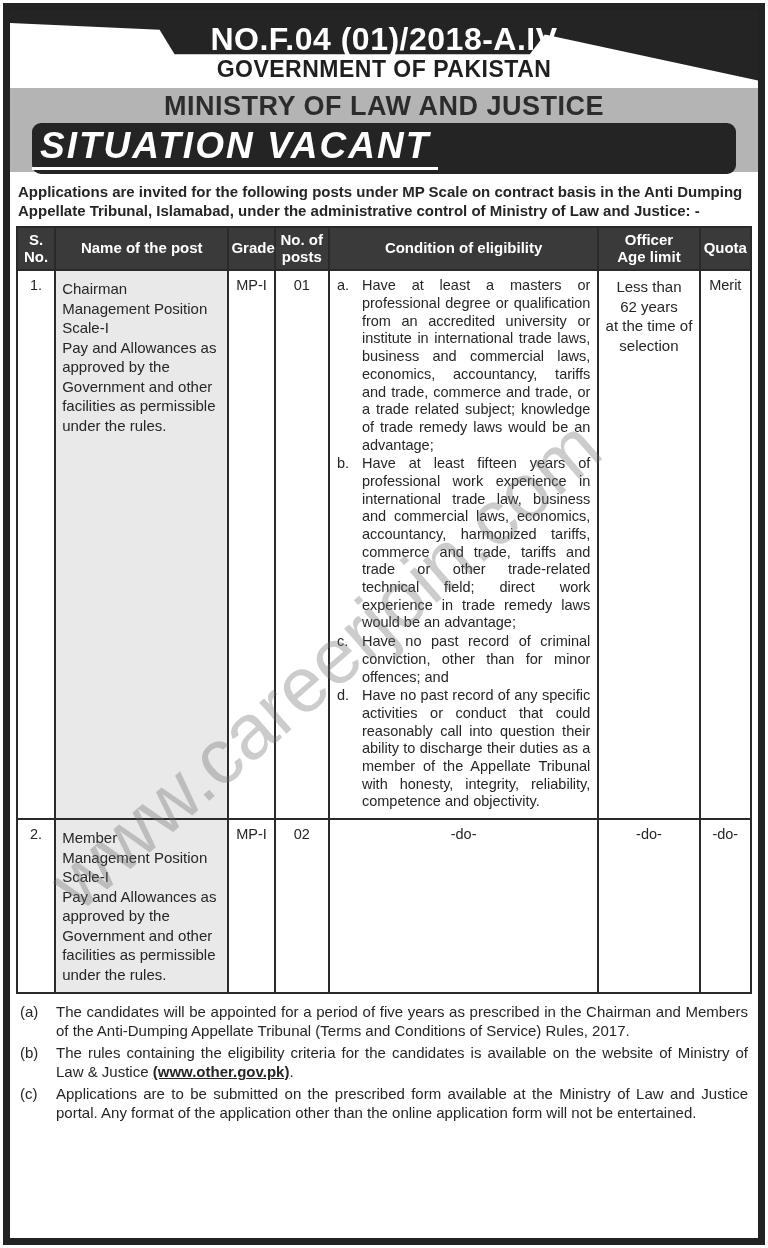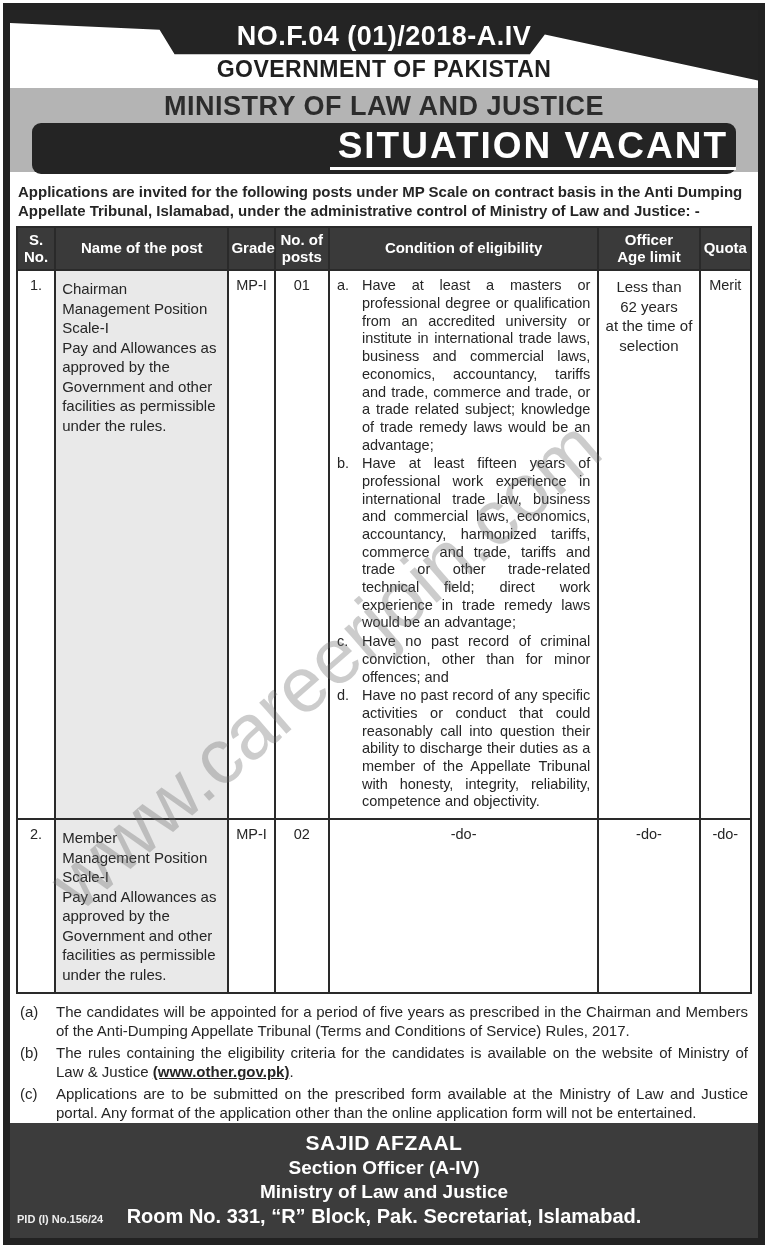--- a/index.html
+++ b/index.html
@@ -13,35 +13,35 @@
     display:flex; flex-direction:column;
   }
   
   .header { position:relative; height:164px; flex:none; }
   .ribbon {
     position:absolute; inset:0; background:var(--band-black,#262626);
     clip-path:polygon(0 0, 100% 0, 100% 43%, 71.5% 15%, 69.5% 27%, 22% 27%, 20% 12%, 0 8%);
   }
   .ref-no {
     position:absolute; top:11px; left:0; right:0; text-align:center;
-    color:#fff; font-size:27px; font-weight:700; letter-spacing:0.5px; z-index:2;
+    color:#fff; font-size:32px; font-weight:700; letter-spacing:0.5px; z-index:2;
   }
   .govt {
     position:absolute; top:46px; left:0; right:0; text-align:center;
     font-size:23px; font-weight:700; color:#1f1f1f; letter-spacing:0.5px; z-index:2;
   }
   .gray-band { position:absolute; top:78px; left:0; right:0; height:84px; background:var(--band-gray,#b4b4b4); }
   .ministry {
     position:absolute; top:81px; left:0; right:0; text-align:center;
     font-size:27px; font-weight:700; color:#2c2c2c; z-index:2; letter-spacing:0.5px;
   }
   .sv-band {
     position:absolute; top:113px; left:22px; right:22px; height:51px;
     background:var(--band-black,#232323); border-radius:9px;
-    display:flex; align-items:center; justify-content:flex-end; z-index:3;
+    display:flex; align-items:center; justify-content:flex-start; z-index:3;font-style:italic;
   }
   .sv-text {
     color:#fff; font-size:37px; font-weight:800; letter-spacing:2px;
     border-bottom:3px solid #fff; line-height:1.02; padding:0 8px 3px;
   }
   
   .intro { flex:none; padding:9px 8px 5px; font-size:15px; line-height:1.26; color:#262626;font-weight:bold; }
   
   .table-wrap { flex:none; margin:0 6px; position:relative; }
   table { width:100%; border-collapse:collapse; border:2px solid #2a2a2a; table-layout:fixed; }
@@ -185,24 +185,17 @@
         <span class="note-label">(b)</span>
         <span class="note-text"><span>The rules containing the eligibility criteria for the candidates is available on the website of Ministry of Law &amp; Justice </span><span class="b u">(www.other.gov.pk)</span><span>.</span></span>
       </div>
       <div class="note">
         <span class="note-label">(c)</span>
         <span class="note-text"><span>Applications are to be submitted on the prescribed form available at the Ministry of Law and Justice portal. Any format of the application other than the online application form will not be entertained.</span></span>
       </div>
 
     </div>
 
-    <div class="footer">
-      <div class="f-name">SAJID AFZAAL</div>
-      <div class="f-line">Section Officer (A-IV)</div>
-      <div class="f-line">Ministry of Law and Justice</div>
-      <div class="f-addr">Room No. 331, “R” Block, Pak. Secretariat, Islamabad.</div>
-      <div class="pid">PID (I) No.156/24</div>
-    </div>
 
     <div class="watermark">www.careerjoin.com</div>
 
   </div>
 </div>
 
 </body></html>

